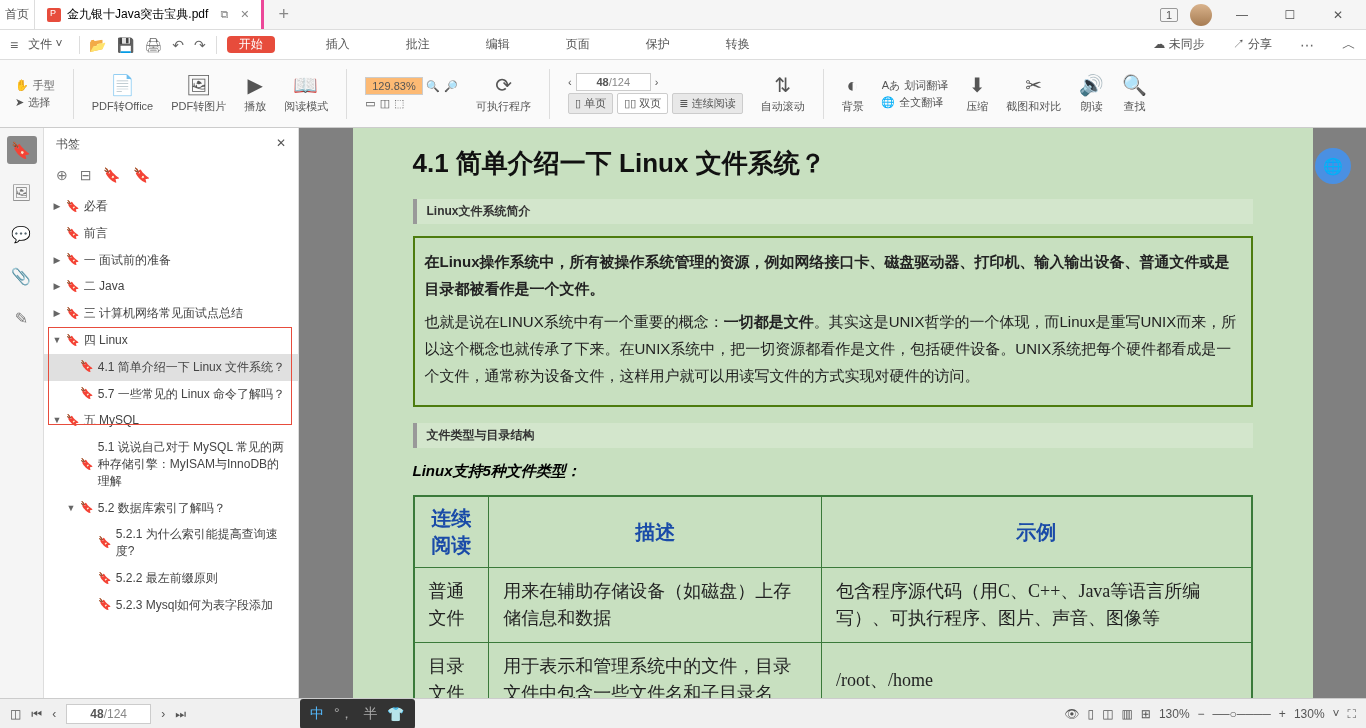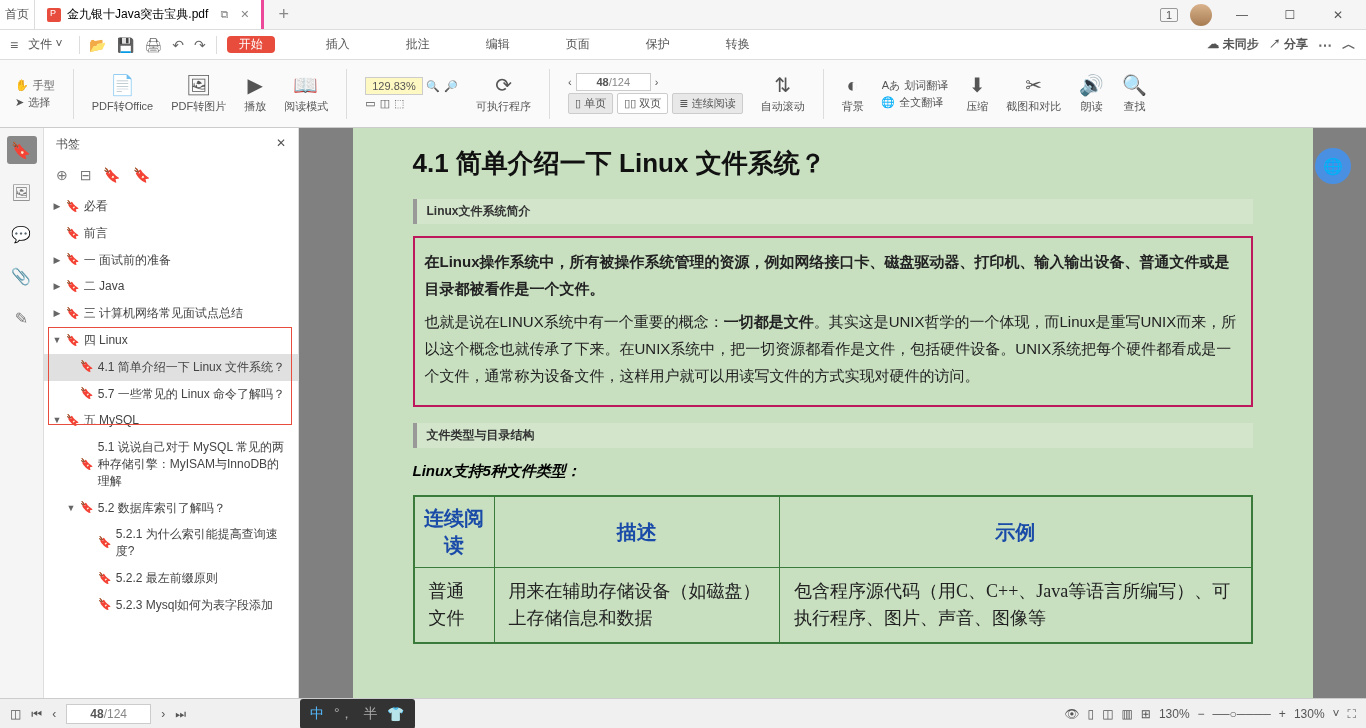--- a/index.html
+++ b/index.html
@@ -18,30 +18,30 @@
 .win-btn { width: 36px; text-align: center; color: #555; cursor: pointer; }
 .count-badge { border: 1px solid #999; padding: 0 5px; border-radius: 2px; font-size: 11px; color: #555; }
 
 
 .menubar { display: flex; height: 30px; align-items: center; padding: 0 10px; gap: 10px; border-bottom: 1px solid #ddd; color: #555; }
 .menubar .menu-icon { color: #666; font-size: 14px; }
 .menubar .file-menu { margin-right: 6px; }
 .menubar .sep { width: 1px; height: 18px; background: #ddd; }
 .start-btn { background: #e74c3c; color: #fff; padding: 0 12px; border-radius: 4px; cursor: pointer; }
 .menu-item { color: #555; cursor: pointer; padding: 0 5px; margin-left: 36px; }
-.menubar-right { margin-left: auto; display: flex; gap: 10px; align-items: center; font-weight: bold; }
+.menubar-right { margin-left: auto; display: flex; gap: 28px; align-items: center; }
 
 
 .toolbar { display: flex; height: 68px; border-bottom: 1px solid #ccc; align-items: center; padding: 0 10px; gap: 8px; background: #fafafa; }
 .tool-group { display: flex; flex-direction: column; align-items: center; gap: 2px; font-size: 11px; color: #555; padding: 0 5px; cursor: pointer; }
 .tool-group-h { display: flex; flex-direction: column; gap: 2px; font-size: 11px; color: #555; padding: 0 5px; }
 .tool-group-h .row { display: flex; align-items: center; gap: 4px; cursor: pointer; white-space: nowrap; }
 .tool-icon { font-size: 20px; color: #555; }
 .tool-sep { width: 1px; height: 50px; background: #ddd; margin: 0 5px; }
-.zoom-box { border: 1px solid #ccc; padding: 2px 6px; background: #fef9c3; font-size: 11px; }
+.zoom-box { border: 1px solid #ccc; padding: 2px 6px; background: #fdba74; font-size: 11px; }
 .page-box { border: 1px solid #ccc; padding: 2px 6px; background: #fff; font-size: 11px; width: 75px; text-align: center; }
 .btn-flat { border: 1px solid #ccc; padding: 2px 6px; border-radius: 2px; background: #fff; font-size: 11px; cursor: pointer; }
 .btn-active { background: #e8e8e8; }
 
 
 .main { display: flex; height: 570px; }
 .left-rail { width: 44px; background: #f5f5f5; border-right: 1px solid #ddd; display: flex; flex-direction: column; align-items: center; padding-top: 8px; gap: 14px; }
 .rail-icon { font-size: 16px; color: #777; cursor: pointer; width: 30px; height: 28px; display: flex; align-items: center; justify-content: center; border-radius: 3px; }
 .rail-icon.active { background: #888; color: #fff; }
 
@@ -57,21 +57,21 @@
 .bm-l0 { padding-left: 8px; }
 .bm-l1 { padding-left: 22px; }
 .bm-l2 { padding-left: 40px; }
 .sel-box { position: absolute; border: 1px solid #e74c3c; left: 4px; right: 6px; pointer-events: none; }
 
 .doc-view { flex: 1; background: #808080; overflow: auto; position: relative; }
 .page { background: #c8e0c0; margin: 0 auto; width: 960px; padding: 18px 60px; min-height: 600px; position: relative; }
 .float-translate { position: absolute; right: 15px; top: 20px; width: 36px; height: 36px; background: #4a90e2; border-radius: 50%; color: #fff; display: flex; align-items: center; justify-content: center; font-size: 16px; }
 .h41 { font-size: 26px; font-weight: bold; margin-bottom: 18px; color: #111; }
 .sub-h { border-left: 4px solid #999; padding: 4px 10px; margin: 16px 0 12px 0; font-weight: bold; color: #333; background: rgba(255,255,255,0.2); }
-.red-box { border: 2px solid #be185d; padding: 10px; background: #c8e0c0; font-size: 15px; line-height: 1.8; color: #222; }
+.red-box { border: 2px solid #4d7c0f; padding: 10px; background: #c8e0c0; font-size: 15px; line-height: 1.8; color: #222; }
 .red-box p { margin-bottom: 6px; }
 .support5 { font-weight: bold; margin: 14px 0; font-size: 15px; font-style: italic; }
 .table1 { width: 100%; border-collapse: collapse; border: 2px solid #3a7a3a; }
 .table1 th { border: 1px solid #3a7a3a; padding: 8px; font-size: 20px; color: #1a4ba8; font-family: SimSun, serif; background: #c8e0c0; }
 .table1 td { border: 1px solid #3a7a3a; padding: 10px 14px; font-size: 18px; font-family: SimSun, serif; line-height: 1.5; color: #222; }
 
 
 .status1 { height: 30px; background: #f0f0f0; border-top: 1px solid #ccc; display: flex; align-items: center; padding: 0 10px; gap: 10px; font-size: 12px; color: #555; position: relative; }
 .status1 .page-in { border: 1px solid #ccc; background: #fff; width: 85px; text-align: center; padding: 2px; }
 .status1-right { position: absolute; right: 10px; display: flex; gap: 8px; align-items: center; }
@@ -329,20 +329,25 @@
             <tr>
           <th>连续阅读</th>
           <th>描述</th>
           <th>示例</th>
         </tr>
         <tr>
           <td>普通文件</td>
           <td>用来在辅助存储设备（如磁盘）上存储信息和数据</td>
           <td>包含程序源代码（用C、C++、Java等语言所编写）、可执行程序、图片、声音、图像等</td>
         </tr>
+        <tr>
+          <td>目录文件</td>
+          <td>用于表示和管理系统中的文件，目录文件中包含一些文件名和子目录名</td>
+          <td>/root、/home</td>
+        </tr>
       </tbody>
         </table>
     </div>
   </div>
 </div>
 
 <div class="status1">
   <span>◫</span>
   <span>⏮</span>
   <span>‹</span>

